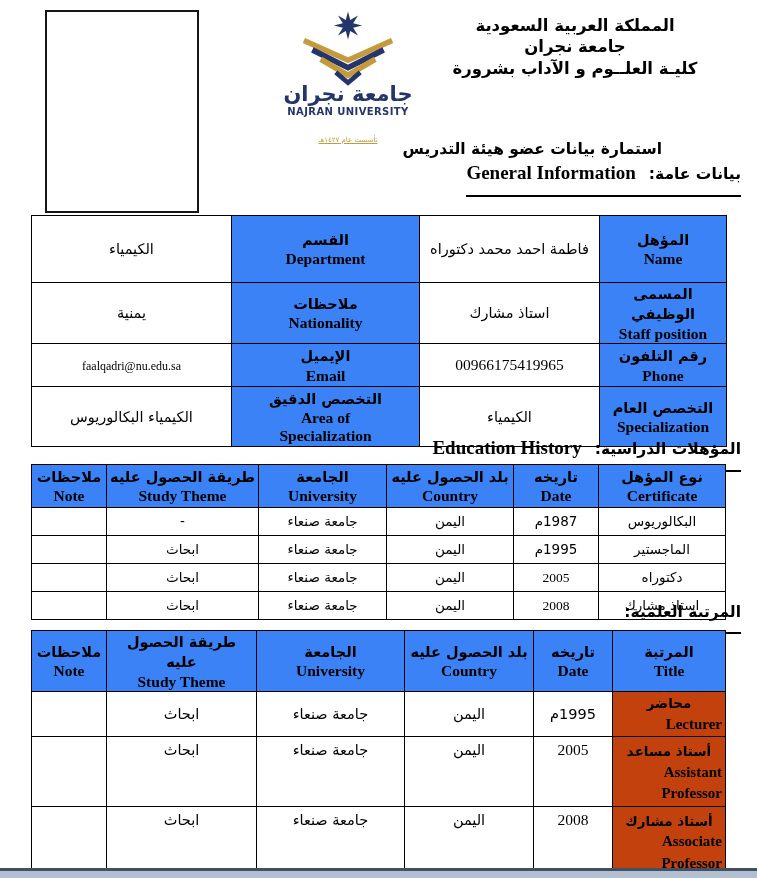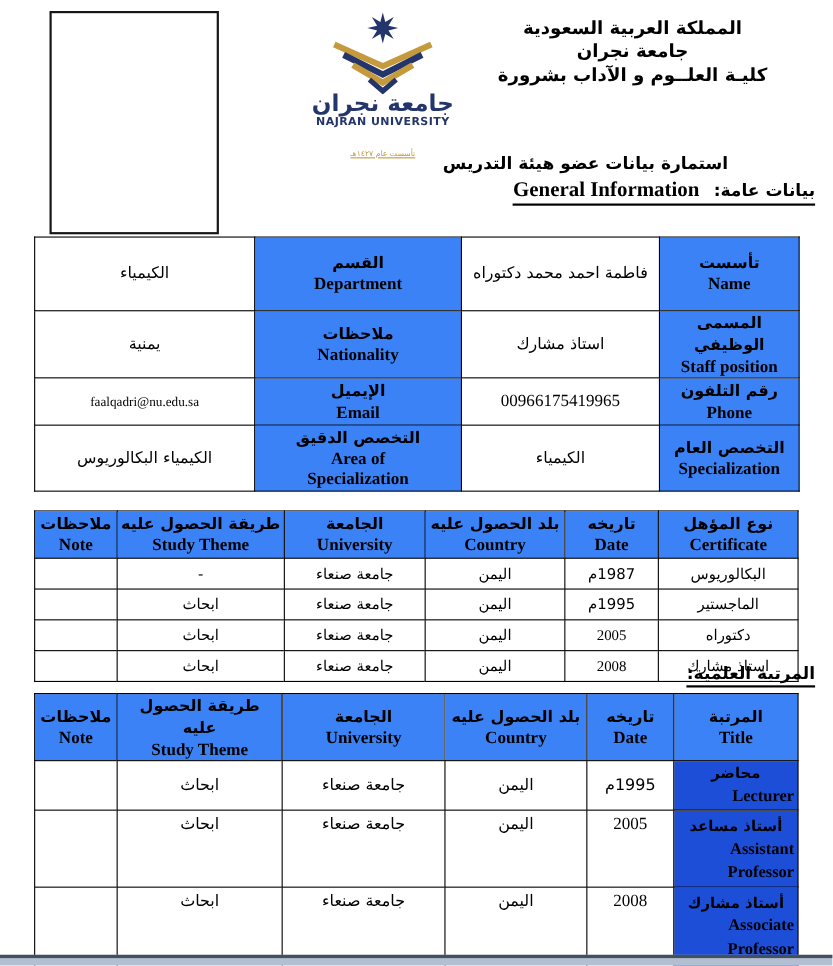--- a/index.html
+++ b/index.html
@@ -19,21 +19,21 @@
   .logo-founded{font-family:"DejaVu Sans",sans-serif;color:#c49a3c;font-size:7px;margin-top:19px;text-decoration:underline;}
 
   .gov-header{position:absolute;top:15px;right:16px;width:332px;text-align:center;
               font-family:"DejaVu Sans",sans-serif;font-weight:bold;font-size:16.5px;
               line-height:1.3;direction:rtl;}
 
   .form-title{position:absolute;top:140px;right:95px;font-family:"DejaVu Sans",sans-serif;
               font-weight:bold;font-size:15.5px;direction:rtl;}
 
   .sec-heading{position:absolute;right:16px;direction:rtl;white-space:nowrap;
-               border-bottom:2px solid #000;padding-bottom:1px;}
+               border-bottom:2px solid #000;padding-bottom:11px;}
   .sec-heading .ar-part{font-family:"DejaVu Sans",sans-serif;font-weight:bold;font-size:15.5px;}
   .sec-heading .en-part{font-family:"Liberation Serif",serif;font-weight:bold;font-size:19px;
                         margin-right:9px;}
   #heading-general{top:162px;}
   #heading-education{top:437px;}
   #heading-rank{top:603px;}
 
   
   .tbl{position:absolute;left:31px;border-collapse:collapse;direction:rtl;table-layout:fixed;}
   .tbl td{border:1.5px solid #000;text-align:center;vertical-align:middle;
@@ -48,21 +48,21 @@
   .val-en{font-family:"Liberation Serif",serif;font-size:12px;direction:ltr;unicode-bidi:embed;}
   .val-num{font-family:"Liberation Serif",serif;font-size:15.5px;}
 
   #table-general{top:215px;width:695px;}
   #table-education{top:464px;width:694px;}
   #table-education .body-row td{height:25px;font-size:13.5px;}
   #table-education .body-row .val{font-size:13.5px;}
   #table-rank{top:630px;width:694px;}
   #table-rank .body-row td{vertical-align:top;padding-top:4px;}
   #table-rank .body-row.middle td{vertical-align:middle;padding-top:1px;}
-  .title-cell{background:#1d4ed8;}
+  .title-cell{background:#c2410c;}
   .title-cell .ar{display:block;font-family:"DejaVu Sans",sans-serif;font-weight:bold;
                   font-size:13.5px;line-height:1.5;}
   .title-cell .en{display:block;font-family:"Liberation Serif",serif;font-weight:bold;
                   font-size:15px;text-align:right;padding-left:2px;line-height:1.45;}
 
   .bottom-band{position:absolute;left:0;top:868px;width:757px;height:10px;
                background:#b2bfd0;border-top:3px solid #44505f;box-sizing:border-box;}
 </style>
 </head>
 <body>
@@ -100,21 +100,21 @@
   <table class="tbl" id="table-general">
     <colgroup>
         <col style="width:127px">
         <col style="width:180px">
         <col style="width:188px">
         <col style="width:200px">
       </colgroup>
     <tbody>
         <tr style="height:67px">
       <td class="hd">
-        <span class="ar">تأسست</span>
+        <span class="ar">المؤهل</span>
         <span class="en">Name</span>
       </td>
       <td><span class="val">فاطمة احمد محمد دكتوراه</span></td>
       <td class="hd">
         <span class="ar">القسم</span>
         <span class="en">Department</span>
       </td>
       <td><span class="val">الكيمياء</span></td>
     </tr>
     <tr style="height:45px">
@@ -149,20 +149,24 @@
       <td><span class="val">الكيمياء</span></td>
       <td class="hd">
         <span class="ar">التخصص الدقيق</span>
         <span class="en narrow">Area of Specialization</span>
       </td>
       <td><span class="val">الكيمياء البكالوريوس</span></td>
     </tr>
   </tbody>
     </table>
 
+  <div class="sec-heading" id="heading-education">
+    <span class="ar-part">المؤهلات الدراسية:</span>
+    <span class="en-part">Education History</span>
+  </div>
 
   <table class="tbl" id="table-education">
     <colgroup>
         <col style="width:127px">
         <col style="width:85px">
         <col style="width:127px">
         <col style="width:128px">
         <col style="width:152px">
         <col style="width:75px">
       </colgroup>

